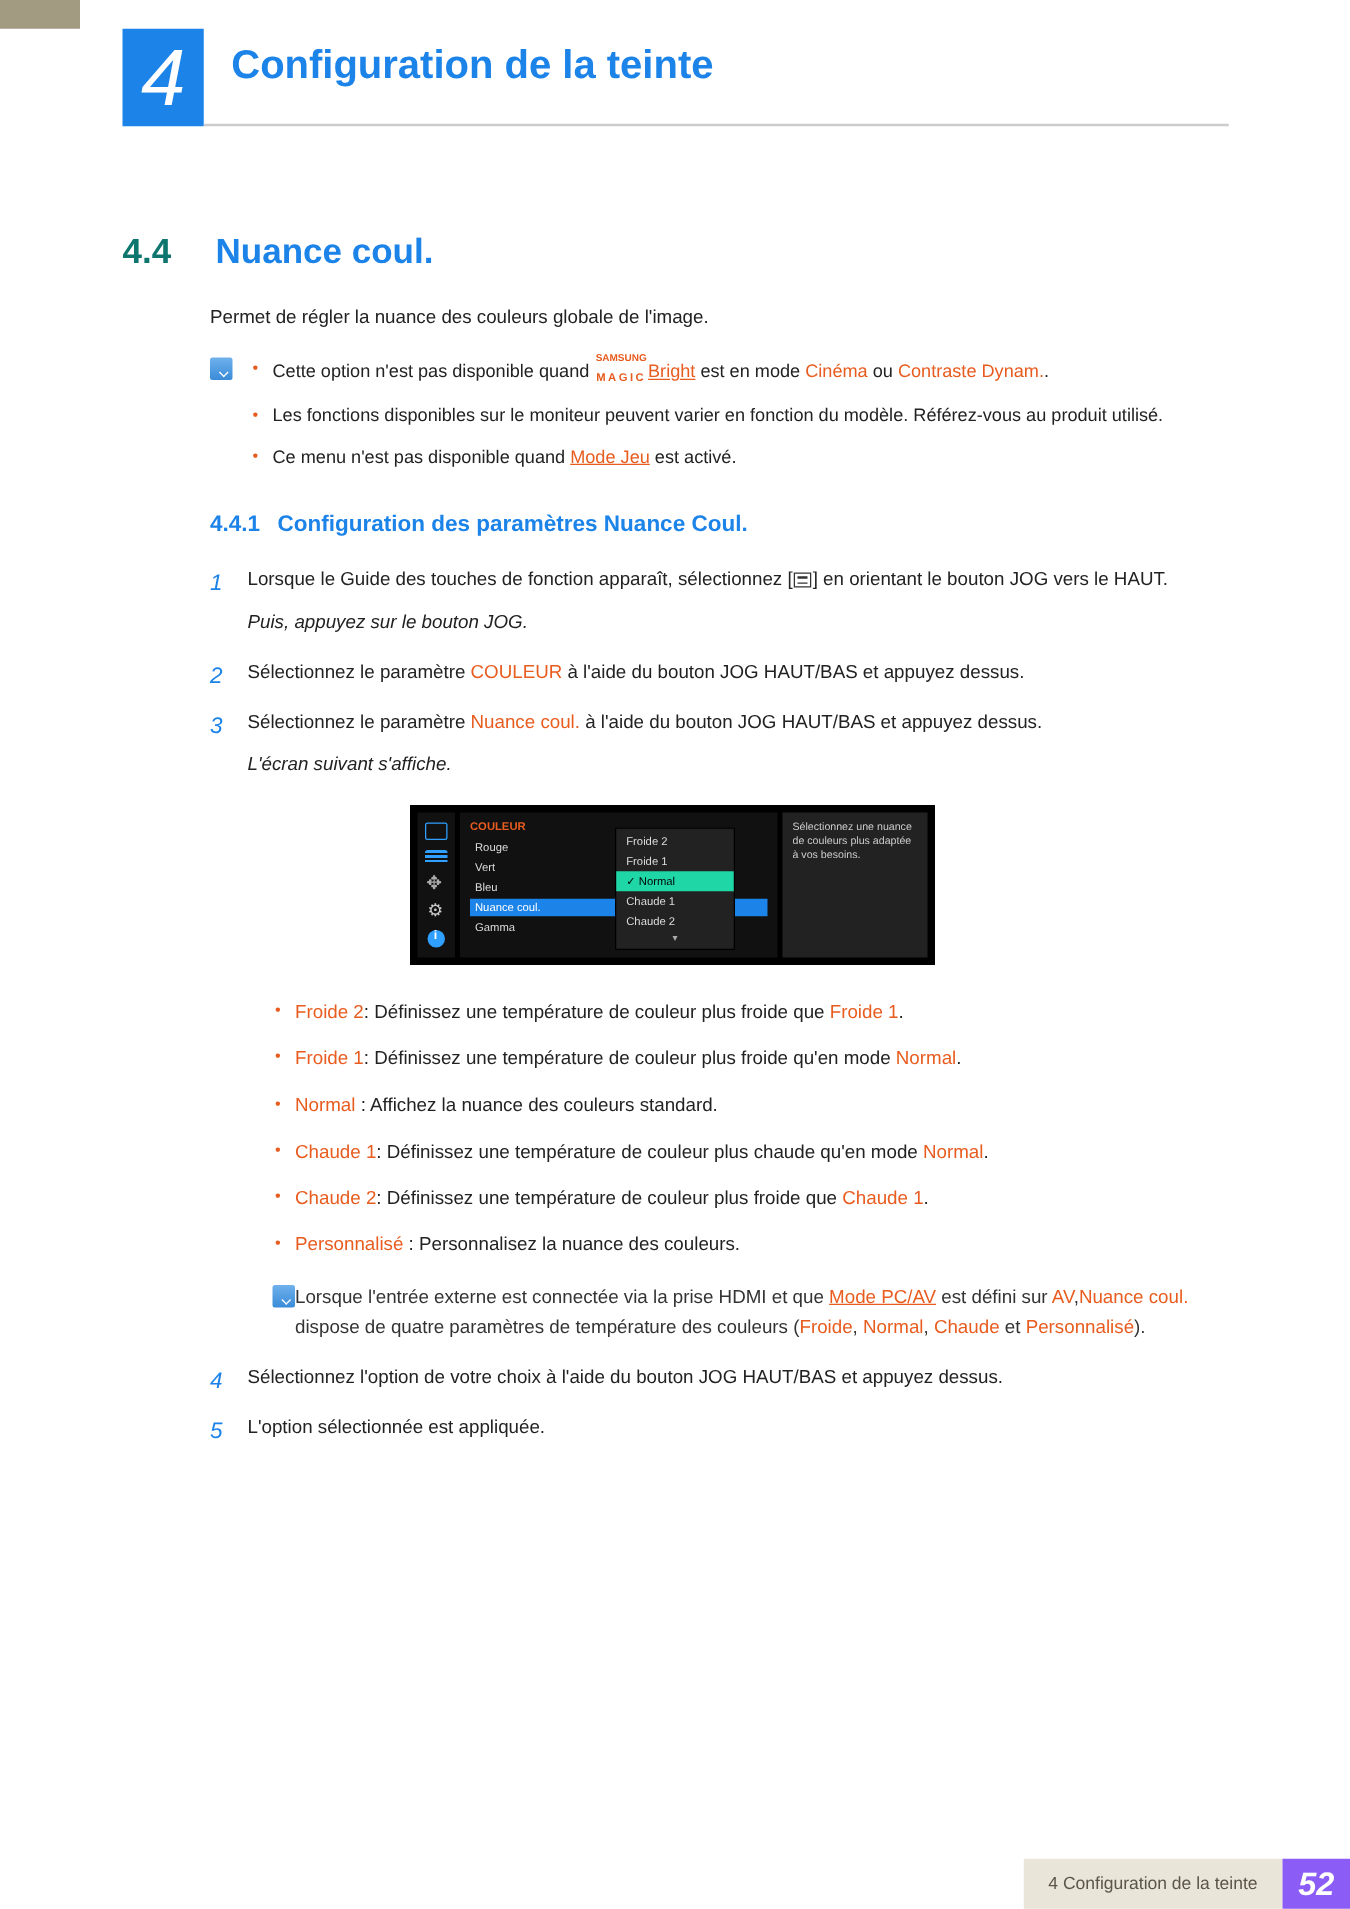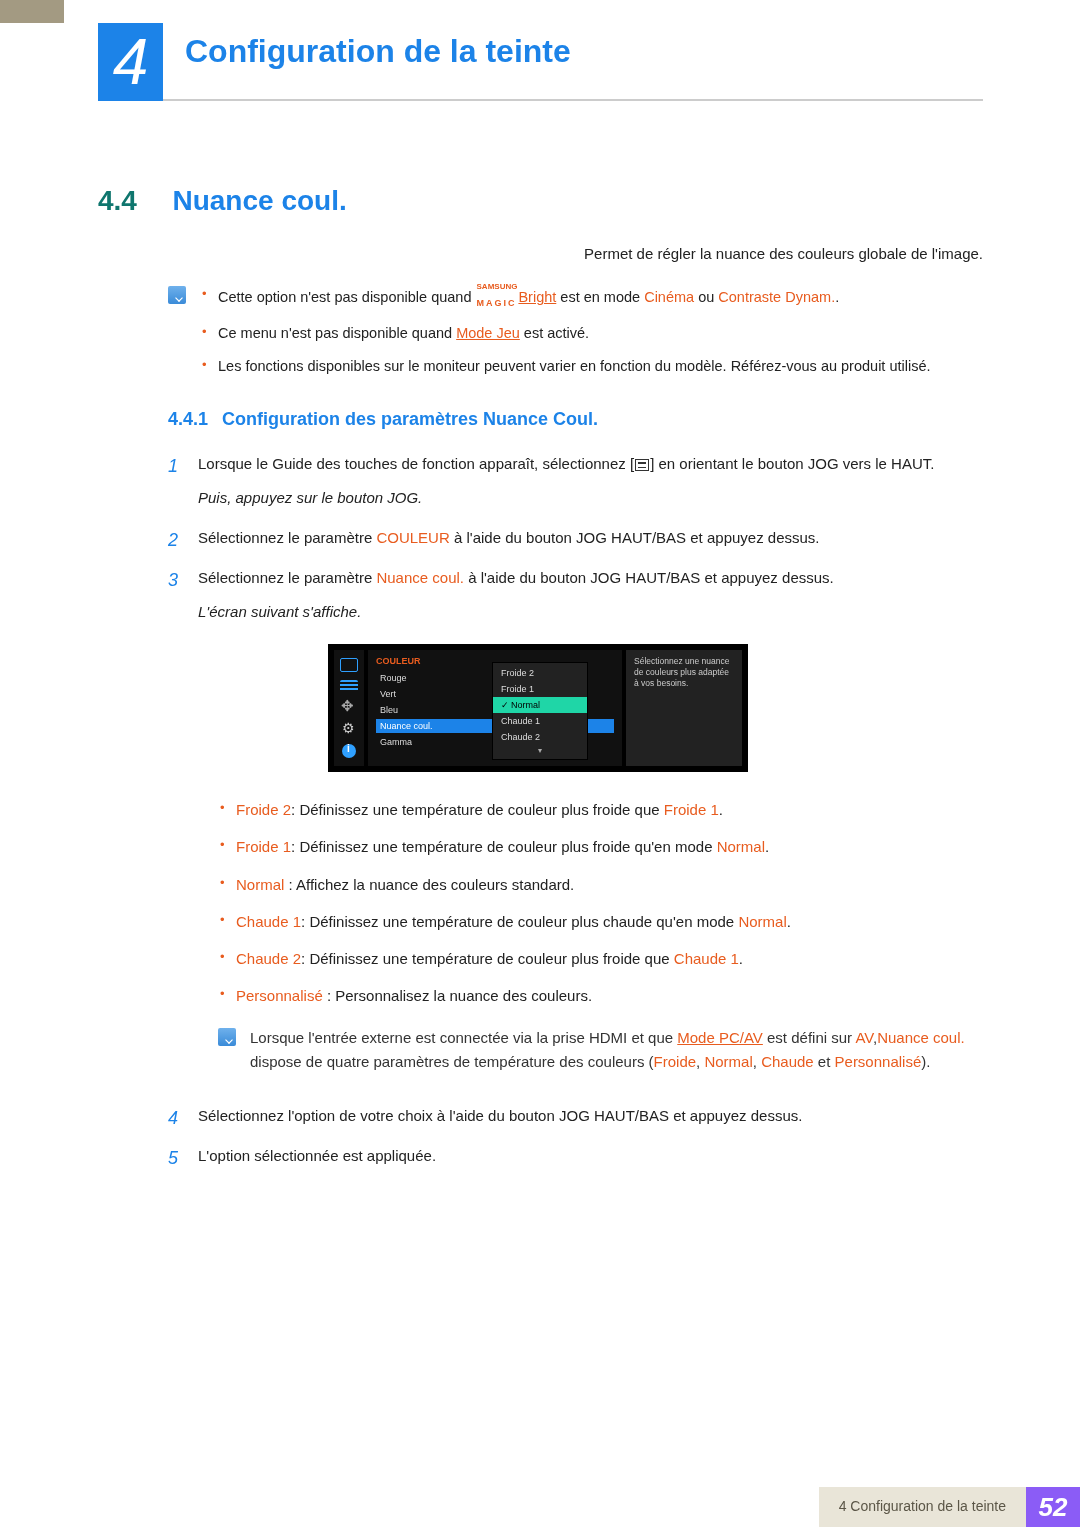--- a/index.html
+++ b/index.html
@@ -6,39 +6,39 @@
   body { font-family: Arial, Helvetica, sans-serif; background: #fff; color: #333; width: 1080px; }
   .page { position: relative; width: 1080px; min-height: 1527px; }
   .side-tab { position: absolute; left: 0; top: 0; width: 64px; height: 23px; background: #a39a82; }
   .header { position: absolute; left: 98px; top: 23px; height: 78px; display: flex; align-items: stretch; }
   .chapter-badge { width: 65px; background: #1c83e8; color: #fff; font-size: 64px; font-weight: 300; display: flex; align-items: center; justify-content: center; font-style: italic; }
   .chapter-title { border-bottom: 2px solid #ccc; width: 820px; padding: 10px 0 0 22px; font-size: 32px; font-weight: 600; color: #1c83e8; }
   .content { position: absolute; top: 185px; left: 98px; width: 885px; }
   .sec-num { color: #0f766e; font-size: 28px; font-weight: 600; display: inline-block; width: 70px; vertical-align: top; }
   .sec-title { color: #1c83e8; font-size: 28px; font-weight: 600; }
   .sec-row { margin-bottom: 28px; }
-  .intro { font-size: 15px; margin: 0 0 22px 70px; color: #222; text-align: right; }
+  .intro { font-size: 15px; margin: 0 0 22px 70px; color: #222; }
   .note-block { display: flex; margin: 0 0 22px 70px; gap: 14px; }
   .note-icon { width: 18px; height: 18px; background: linear-gradient(#6fb1ec,#3a8bd8); border-radius: 2px; flex: none; margin-top: 2px; position: relative; }
   .note-icon::after { content: ""; position: absolute; right: 2px; bottom: 1px; width: 8px; height: 8px; border-bottom: 2px solid #fff; border-left: 2px solid #fff; transform: rotate(-45deg) scale(.55); }
   .note-list { list-style: none; }
   .note-list li { position: relative; padding-left: 18px; font-size: 14.5px; line-height: 1.55; margin-bottom: 10px; color: #222; }
   .note-list li::before { content: "•"; position: absolute; left: 2px; top: 0; color: #e85c1f; font-size: 13px; }
   .subsec { margin: 18px 0 22px 70px; color: #1c83e8; font-size: 18px; font-weight: 600; }
   .subsec-num { margin-right: 14px; }
   .ol-steps { list-style: none; margin: 0 0 20px 70px; }
   .ol-steps > li { position: relative; padding-left: 30px; font-size: 15px; line-height: 1.6; margin-bottom: 16px; color: #222; }
   .step-num { position: absolute; left: 0; top: 0; color: #1c83e8; font-style: italic; font-size: 18px; font-weight: 500; }
   .ol-steps p { margin-top: 10px; font-style: italic; }
   .k-orange { color: #e85c1f; font-weight: 700; }
   .k-uline { text-decoration: underline; }
   .k-bold { font-weight: 400; }
   .magic { font-size: 9px; letter-spacing: 2px; color: #e85c1f; font-weight: 700; }
   .magic-top { font-size: 8px; display: block; line-height: .7; }
-  .magic-wrap { display: inline-block; vertical-align: middle; margin: 0 1px; }
+  .magic-wrap { display: inline-block; vertical-align: middle; text-align: center; margin: 0 1px; }
   .menu-icon { display: inline-block; width: 14px; height: 12px; border: 1.6px solid #333; vertical-align: middle; position: relative; margin: 0 1px; }
   .menu-icon::before, .menu-icon::after { content:""; position:absolute; left:2px; right:2px; height:1.5px; background:#333; }
   .menu-icon::before { top:2px; }
   .menu-icon::after { bottom:2px; }
   .osd-wrap { margin: 0 0 26px 230px; width: 420px; background: #000; padding: 6px; display: flex; gap: 4px; font-size: 10px; color: #ddd; }
   .osd-sidebar { width: 30px; background: #111; display: flex; flex-direction: column; align-items: center; gap: 8px; padding: 8px 0; }
   .sb-ic { width: 18px; height: 14px; border: 1px solid currentColor; border-radius: 2px; }
   .sb-ic.monitor { color:#2fa0ff; }
   .sb-ic.list { background: repeating-linear-gradient(#2fa0ff 0 2px, transparent 2px 4px); border:none; height:12px; }
   .sb-ic.arrows { border:none; position:relative; }
@@ -55,21 +55,21 @@
   .osd-popup .op { padding:3px 8px; font-size:9px; }
   .osd-popup .op.sel { background:#1fd6a7; color:#000; }
   .osd-popup .op.sel::before { content:"✓ "; }
   .osd-area { position:relative; }
   .osd-popup { left:124px; top:12px; }
   .osd-popup .arrow-dn { text-align:center; font-size:8px; color:#aaa; padding:1px 0 2px; }
   .osd-help { background:#222; font-size:8.5px; padding:6px 8px; color:#ccc; width:116px; line-height:1.3; }
   .desc-list { list-style:none; margin: 0 0 18px 120px; }
   .desc-list li { position:relative; padding-left:18px; font-size:15px; line-height:1.55; margin-bottom:14px; color:#222; }
   .desc-list li::before { content:"•"; position:absolute; left:2px; top:0; color:#e85c1f; font-size:13px; }
-  .note-block2 { display:flex; margin: 0 0 30px 120px; gap:14px; }
+  .note-block2 { display:flex; margin: 0 0 16px 120px; }
   .footer { position:absolute; bottom:0; left:0; right:0; height:60px; }
   .foot-bar { position:absolute; right:0; bottom:0; display:flex; align-items:stretch; height:40px; }
   .foot-title { background:#e9e5d8; color:#5b5647; font-size:14px; padding: 11px 20px; }
   .foot-page { background:#8b5cf6; color:#fff; font-size:26px; font-weight:700; width:54px; display:flex; align-items:center; justify-content:center; font-style:italic; }
 </style>
 </head>
 <body>
 
 <div class="page">
   <div class="side-tab"></div>
@@ -86,24 +86,24 @@
     </div>
 
     <p class="intro">Permet de régler la nuance des couleurs globale de l'image.</p>
 
     <div class="note-block">
       <div class="note-icon"></div>
       <ul class="note-list">
         <li>
           <span>Cette option n'est pas disponible quand </span><span class="magic-wrap"><span class="magic-top k-orange">SAMSUNG</span><span class="magic">MAGIC</span></span><span class="k-orange k-uline k-bold">Bright</span><span> est en mode </span><span class="k-orange k-bold">Cinéma</span><span> ou </span><span class="k-orange k-bold">Contraste Dynam.</span><span>.</span>
         </li>
+        <li>Les fonctions disponibles sur le moniteur peuvent varier en fonction du modèle. Référez-vous au produit utilisé.</li>
         <li>
           <span>Ce menu n'est pas disponible quand </span><span class="k-orange k-uline k-bold">Mode Jeu</span><span> est activé.</span>
         </li>
-        <li>Les fonctions disponibles sur le moniteur peuvent varier en fonction du modèle. Référez-vous au produit utilisé.</li>
       </ul>
     </div>
 
     <div class="subsec">
       <span class="subsec-num">4.4.1</span><span>Configuration des paramètres Nuance Coul.</span>
     </div>
 
     <ol class="ol-steps">
       <li><span class="step-num">1</span>
         <span>Lorsque le Guide des touches de fonction apparaît, sélectionnez [</span><span class="menu-icon"></span><span>] en orientant le bouton JOG vers le HAUT.</span>

